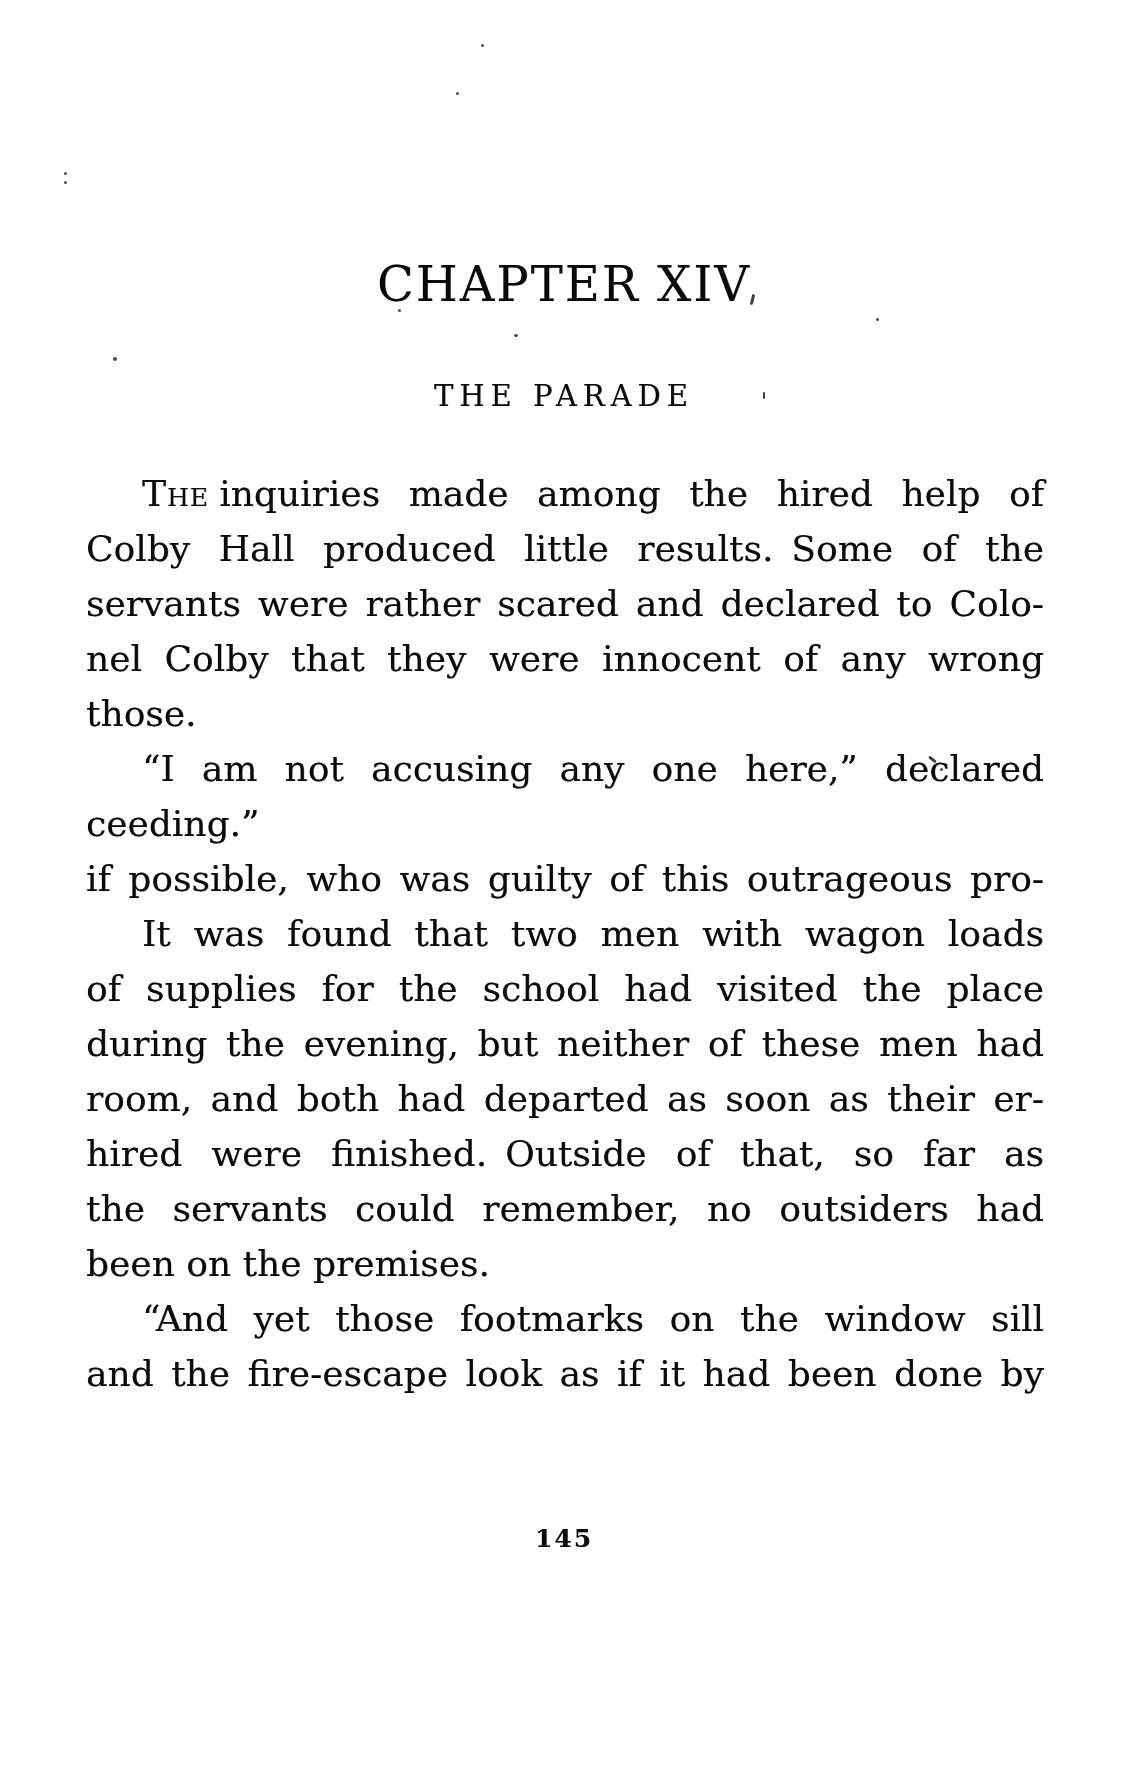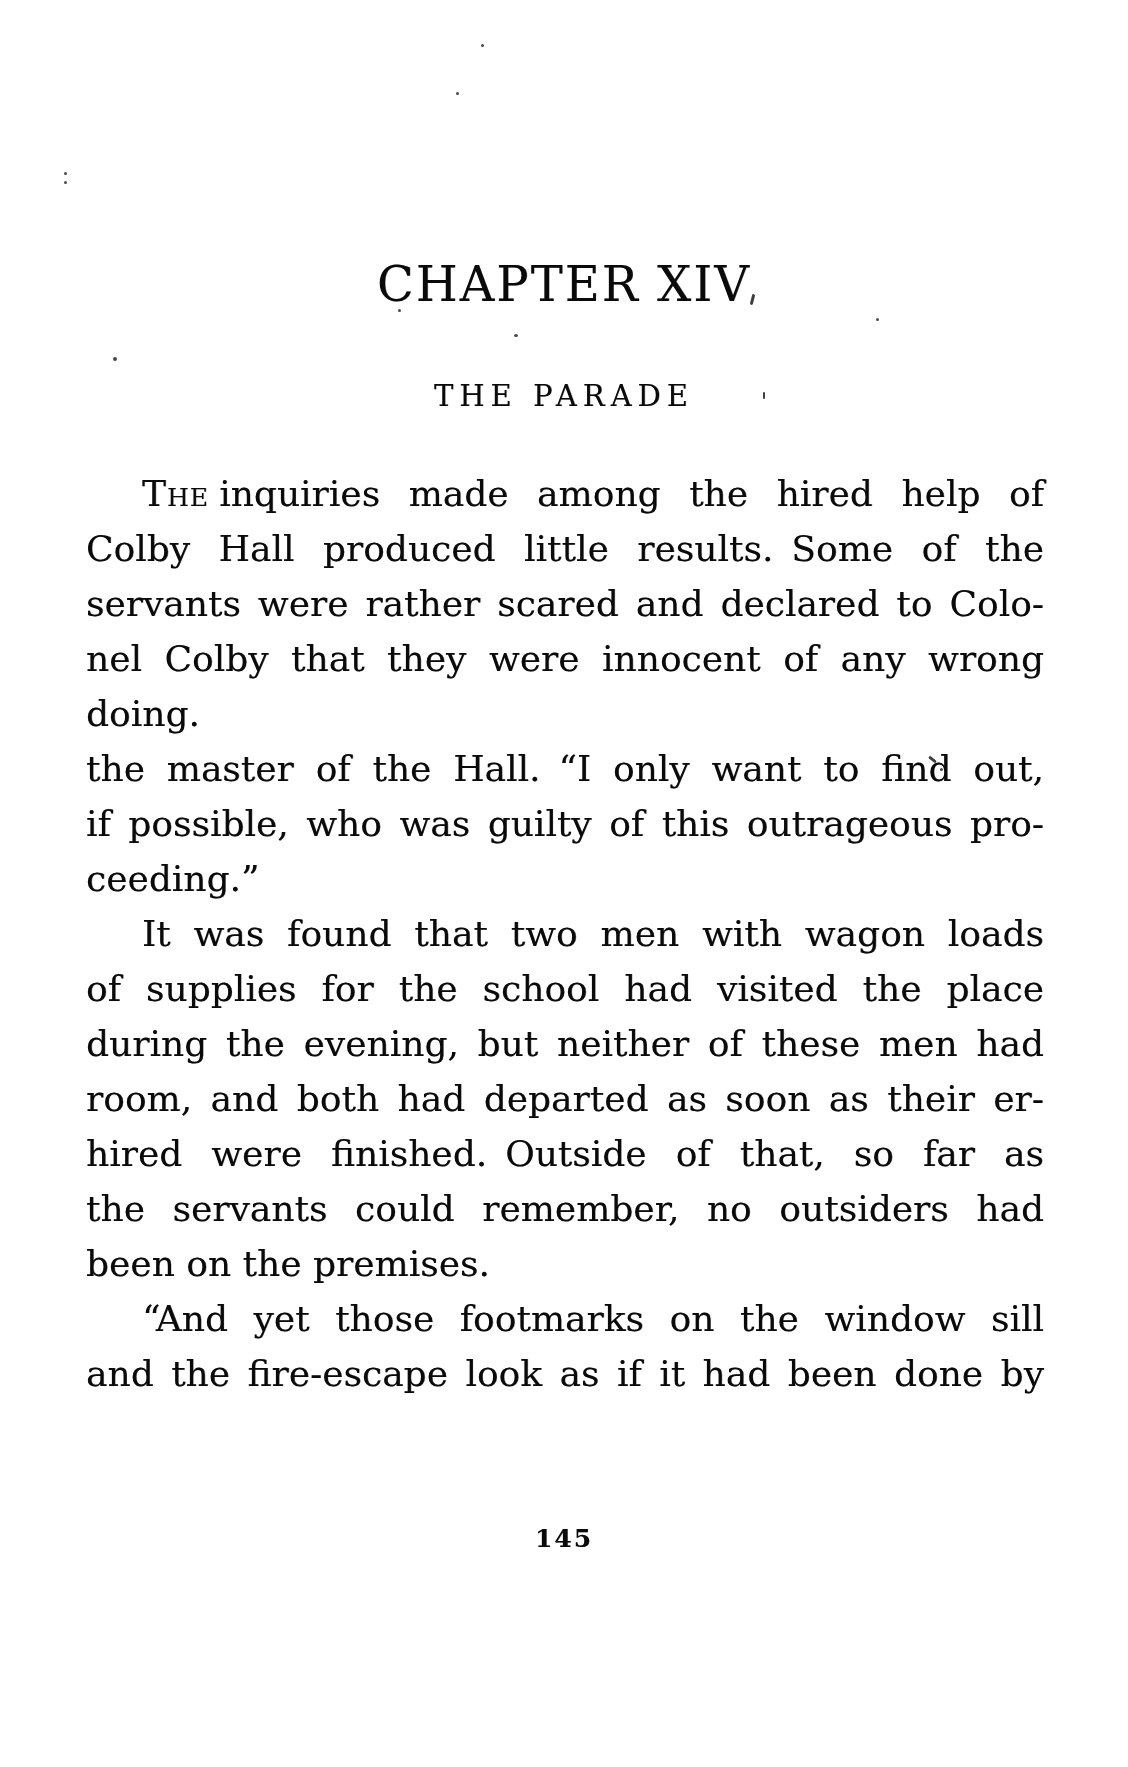--- a/index.html
+++ b/index.html
@@ -92,27 +92,27 @@
 
   <div class="body-text">
 
     <div class="para">
       <div class="line f">
         <span class="lead-caps">The</span><span>inquiries made among the hired help of</span>
       </div>
       <div class="line">Colby Hall produced little results. Some of the</div>
       <div class="line">servants were rather scared and declared to Colo-</div>
       <div class="line">nel Colby that they were innocent of any wrong</div>
-      <div class="line l">doing.</div>
+      <div class="line l">those.</div>
     </div>
 
     <div class="para">
-      <div class="line">the master of the Hall. “I only want to find out,</div>
+      <div class="line f">“I am not accusing any one here,” declared</div>
+      <div class="line l">ceeding.”</div>
       <div class="line">if possible, who was guilty of this outrageous pro-</div>
-      <div class="line l">ceeding.”</div>
     </div>
 
     <div class="para">
       <div class="line f">It was found that two men with wagon loads</div>
       <div class="line">of supplies for the school had visited the place</div>
       <div class="line">during the evening, but neither of these men had</div>
       <div class="line">room, and both had departed as soon as their er-</div>
       <div class="line">hired were finished. Outside of that, so far as</div>
       <div class="line">the servants could remember, no outsiders had</div>
       <div class="line l">been on the premises.</div>

